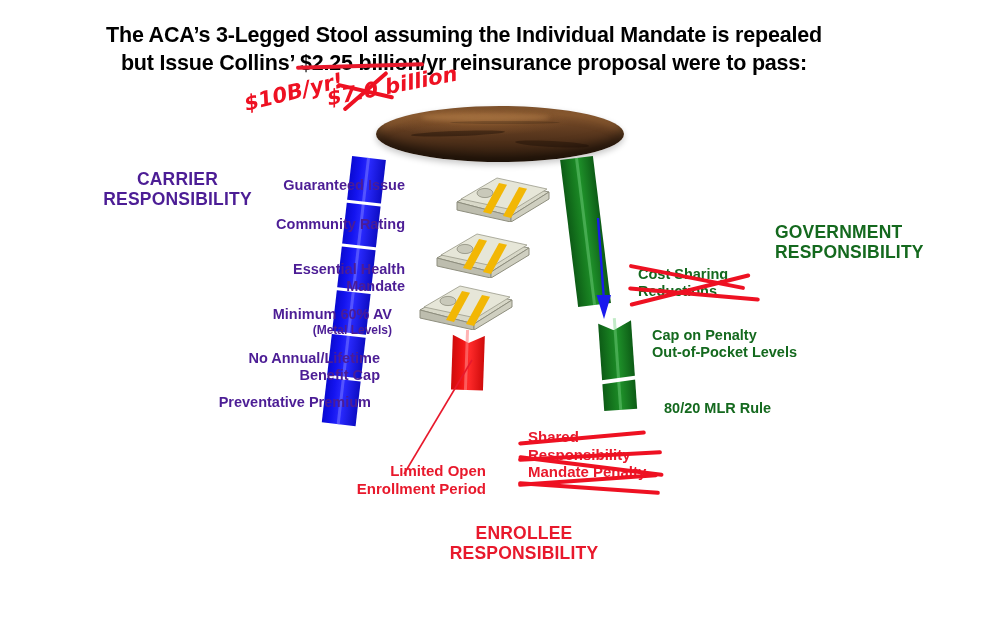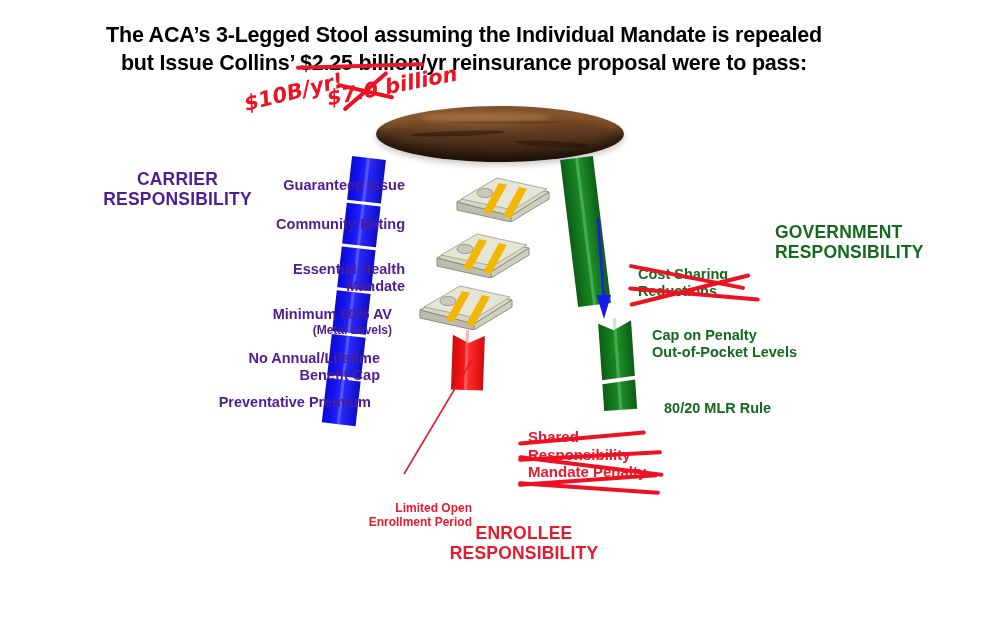--- a/index.html
+++ b/index.html
@@ -272,21 +272,21 @@
   </div>
 
   <div class="lbl green item" style="left:664px;top:384px;margin-top:16px;">
     <span>80/20 MLR Rule</span>
   </div>
 
   <svg id="leader" viewBox="0 0 110 126">
     <line x1="76" y1="4" x2="8" y2="118" stroke="#e8192c" stroke-width="1.6"></line>
   </svg>
 
-  <div class="lbl red item ta-r" style="left:300px;top:462px;width:172px;font-size:12px;margin-top:39px;">
+  <div class="lbl red item ta-r" style="left:314px;top:462px;width:172px;font-size:15px;">
     <span>Limited Open</span><br>
     <span>Enrollment Period</span>
   </div>
 
   <div class="lbl red item" style="left:528px;top:428px;font-size:15px;">
     <span class="struck">
       <span>Shared</span><br>
       <span>Responsibility</span><br>
       <span>Mandate Penalty</span>
       <span class="bar" style="top:8px;width:128px;transform:rotate(-5deg);"></span>

